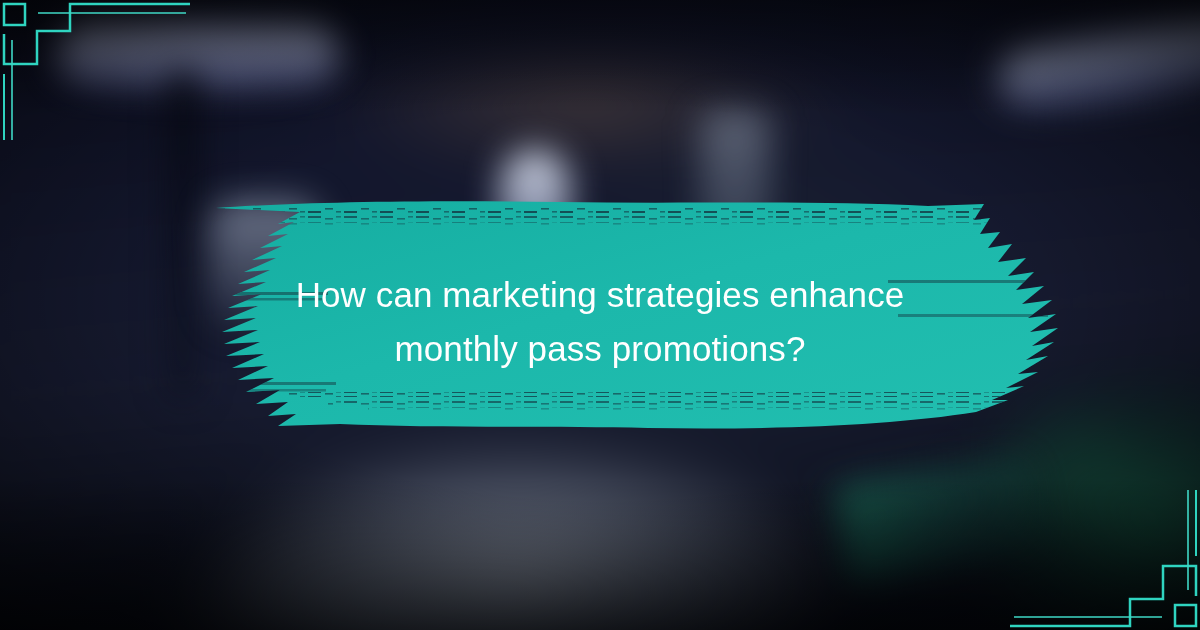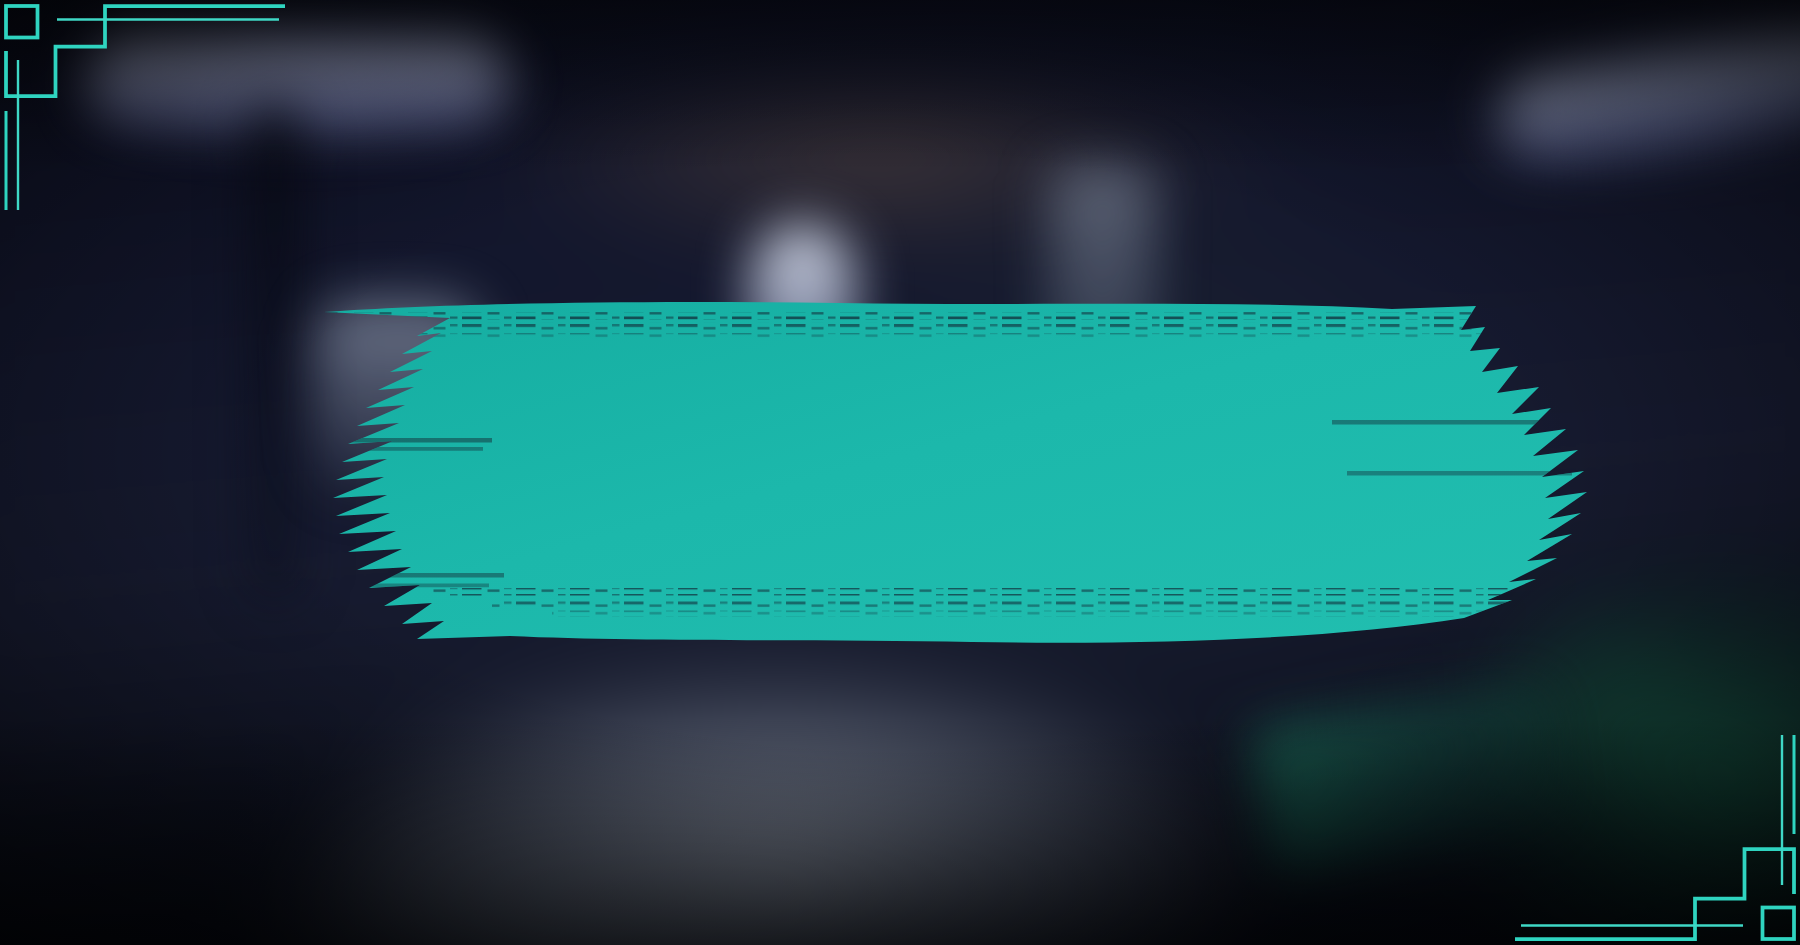--- a/index.html
+++ b/index.html
@@ -240,14 +240,16 @@
         <rect x="44" y="112" width="150" height="2.5" fill="#143a42" opacity="0.45"></rect>
         <rect x="28" y="196" width="180" height="3" fill="#143a42" opacity="0.5"></rect>
         <rect x="48" y="203" width="150" height="2.5" fill="#143a42" opacity="0.4"></rect>
 
         <rect x="760" y="94" width="150" height="3" fill="#143a42" opacity="0.5"></rect>
         <rect x="770" y="128" width="150" height="3" fill="#143a42" opacity="0.45"></rect>
       </g>
     </svg>
   </div>
 
+  <div class="banner-text">How can marketing strategies enhance
+monthly pass promotions?</div>
 
 </div>
 
 </body></html>

